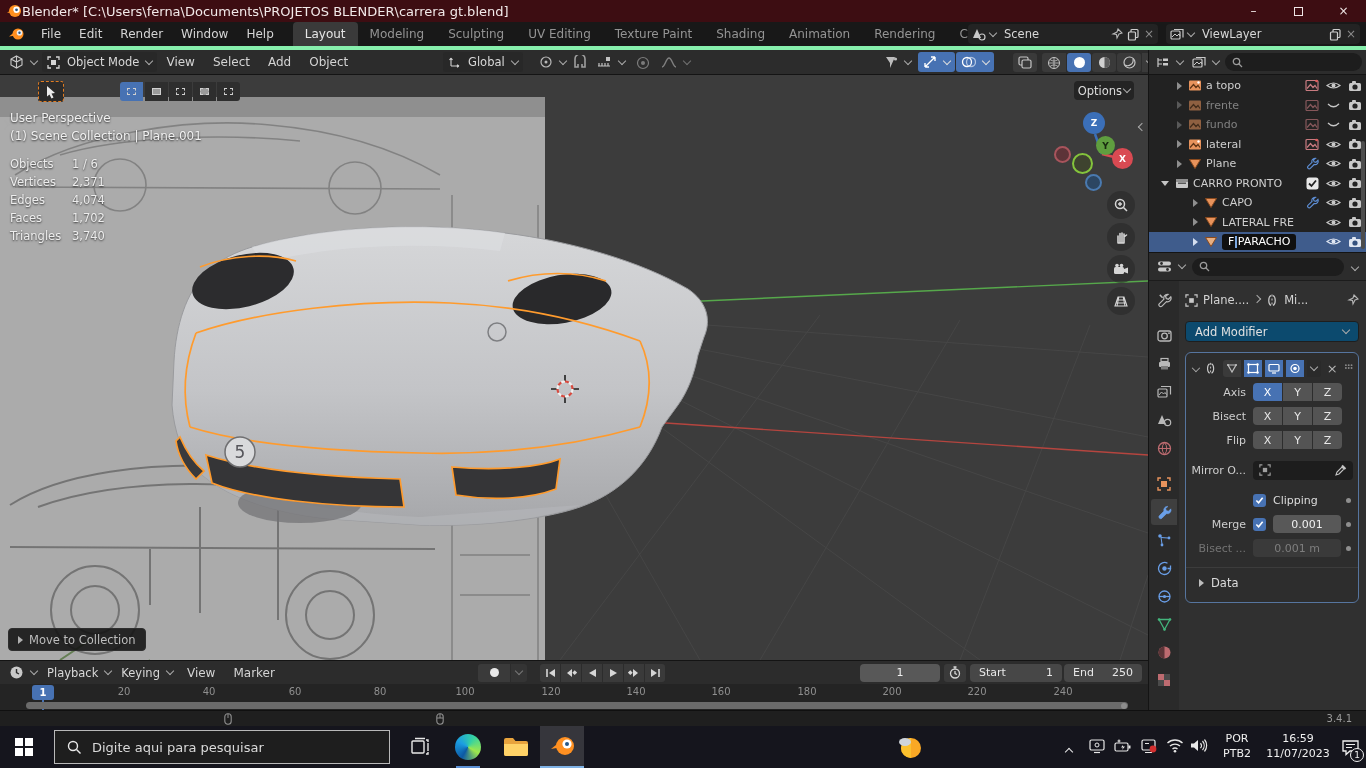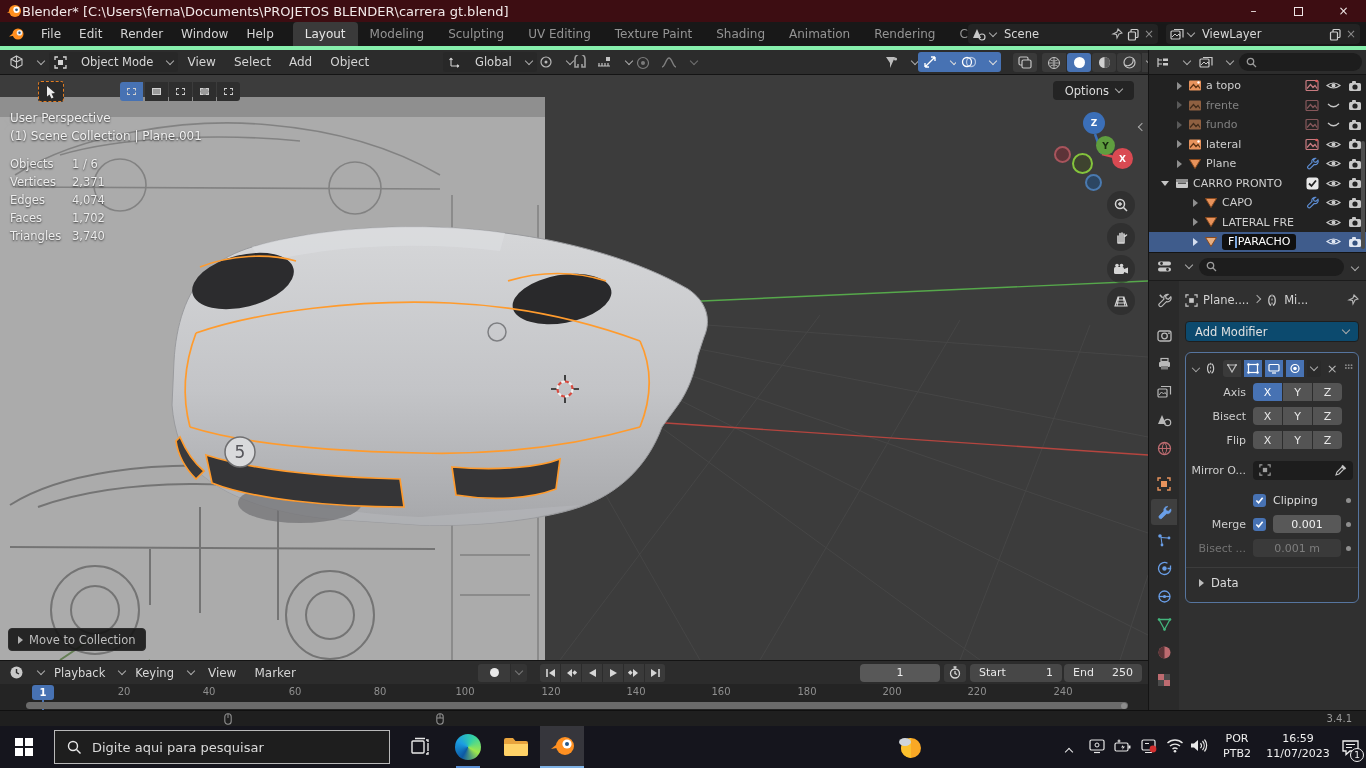--- a/index.html
+++ b/index.html
@@ -16,36 +16,36 @@
 
 .topbar{left:0;top:22px;width:1366px;height:28px;background:#181818;display:flex;align-items:center;border-bottom:4px solid #86efac}
 .menu-item{padding:0 9px;font-size:12px;color:#d4d4d4;height:22px;line-height:22px}
 .wtab{padding:0 12px;font-size:12px;color:#949494;height:24px;line-height:24px;border-radius:4px 4px 0 0}
 .wtab.active{background:#3a3a3a;color:#e6e6e6}
 .idpill{background:#232323;border-radius:4px;height:20px;display:flex;align-items:center;padding:0 4px;gap:4px}
 .idpill .nm{font-size:11.5px;color:#d8d8d8;padding:0 4px}
 
 .toolhdr{left:0;top:50px;width:1148px;height:25px;background:#2c2c2c;border-bottom:1px solid #141414}
 .olhdr{left:1148px;top:50px;width:218px;height:25px;background:#2c2c2c;border-left:1px solid #141414;border-bottom:1px solid #141414;display:flex;align-items:center;padding:0 4px;gap:3px}
-.hbtn{display:flex;align-items:center;gap:14px;padding:0 5px;height:20px;border-radius:3px;color:#d8d8d8;font-size:11.5px}
+.hbtn{display:flex;align-items:center;gap:7px;padding:0 5px;height:20px;border-radius:3px;color:#d8d8d8;font-size:11.5px}
 .pillbtn{background:#282828}
 .chev{width:6px;height:6px;border-right:1.4px solid #aaa;border-bottom:1.4px solid #aaa;transform:rotate(45deg);margin-top:-3px}
 .chev.up{transform:rotate(-135deg);margin-top:3px}
 .searchpill{background:#1d1d1d;border-radius:10px;height:18px;flex:1;display:flex;align-items:center;padding:0 7px;gap:5px}
 .tri-r{width:0;height:0;border-top:4px solid transparent;border-bottom:4px solid transparent;border-left:5px solid #8f8f8f}
 .tri-d{width:0;height:0;border-left:4px solid transparent;border-right:4px solid transparent;border-top:5px solid #c5c5c5}
 
 .viewport{left:0;top:75px;width:1148px;height:585px;background:#3c3c3c;overflow:hidden}
 .ovl-text{position:absolute;color:#f1f1f1;text-shadow:0 1px 2px rgba(0,0,0,.75);font-size:12px}
 .stats-row{position:absolute;display:flex;color:#ededed;text-shadow:0 1px 2px rgba(0,0,0,.7);font-size:11.5px}
 .stats-row .lb{width:62px}
 .toolbtn{position:absolute;background:#2b2b2b;border-radius:3px;display:flex;align-items:center;justify-content:center}
 .selmode{width:23px;height:19px;background:#2e2e2e;display:flex;align-items:center;justify-content:center}
 .selmode .sq{width:9px;height:7px;border:1px dashed #cfcfcf}
-.optbtn{position:absolute;background:#242424;border-radius:4px;height:19px;display:flex;align-items:center;gap:7px;padding:0 12px;color:#dcdcdc;font-size:11.5px}
+.optbtn{position:absolute;background:#242424;border-radius:4px;height:19px;display:flex;align-items:center;gap:2px;padding:0 4px;color:#dcdcdc;font-size:11.5px}
 .navball{position:absolute;border-radius:50%;display:flex;align-items:center;justify-content:center;font-size:9px;font-weight:bold;color:#fff}
 .vbtn{position:absolute;width:28px;height:28px;border-radius:50%;background:rgba(38,38,38,.55);display:flex;align-items:center;justify-content:center}
 .opanel{position:absolute;background:rgba(18,18,18,.88);border:1px solid #2e2e2e;border-radius:4px;height:23px;display:flex;align-items:center;gap:6px;padding:0 9px;color:#bdbdbd;font-size:11.5px}
 
 .outliner{left:1148px;top:75px;width:218px;height:177px;background:#222222;border-left:1px solid #141414;padding-top:1px}
 .olrow{height:19.5px;display:flex;align-items:center;font-size:11px;color:#cfcfcf;position:relative}
 .olrow.dim{color:#818181}
 .olrow.sel{background:#3f5c8c;color:#fff}
 .olname{margin-left:4px;white-space:nowrap}
 .olright{position:absolute;right:4px;display:flex;align-items:center;gap:7px}

